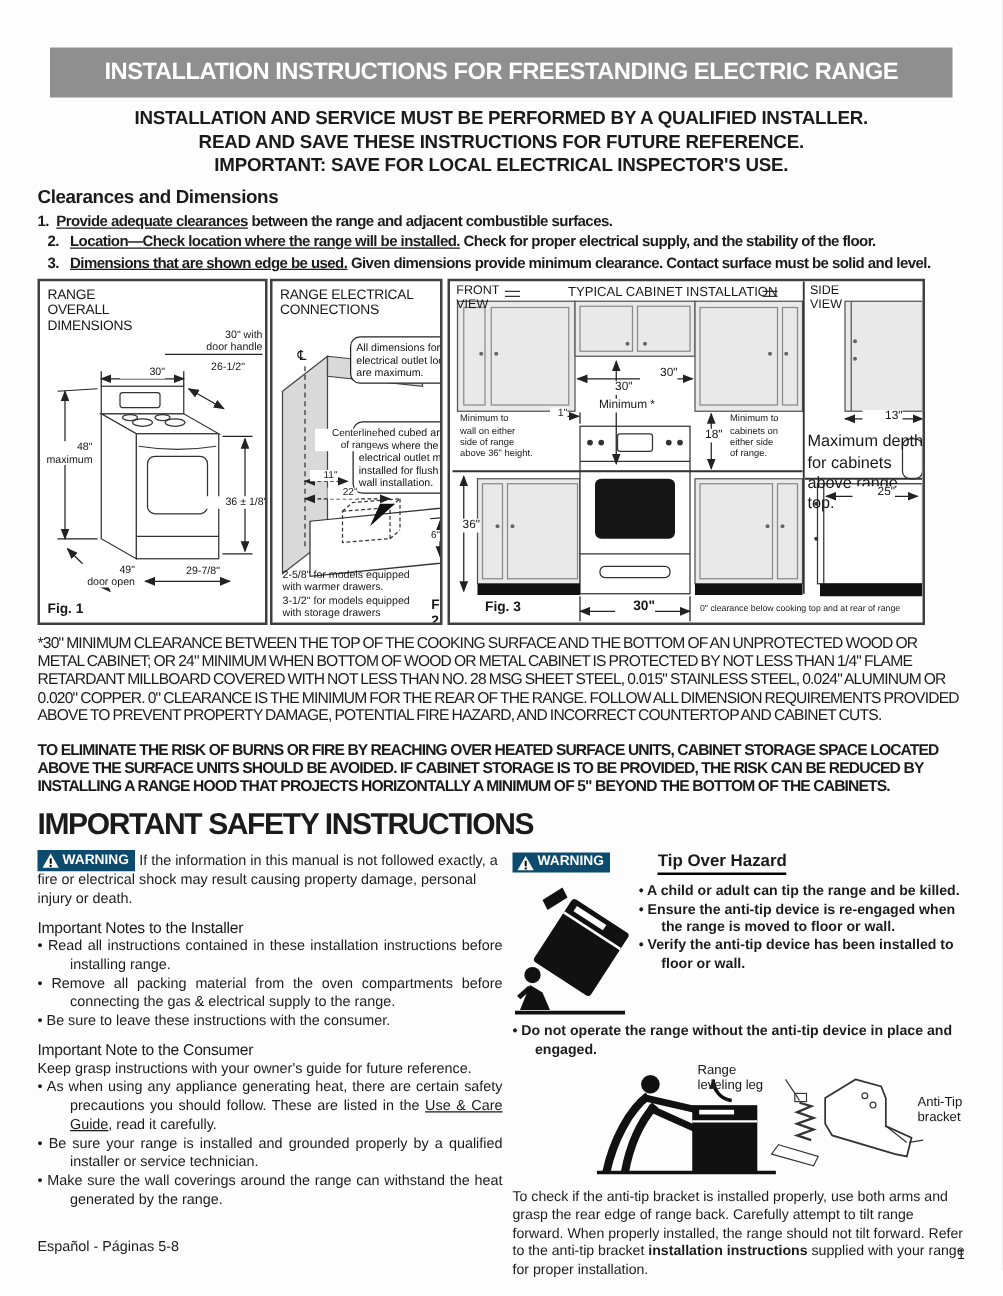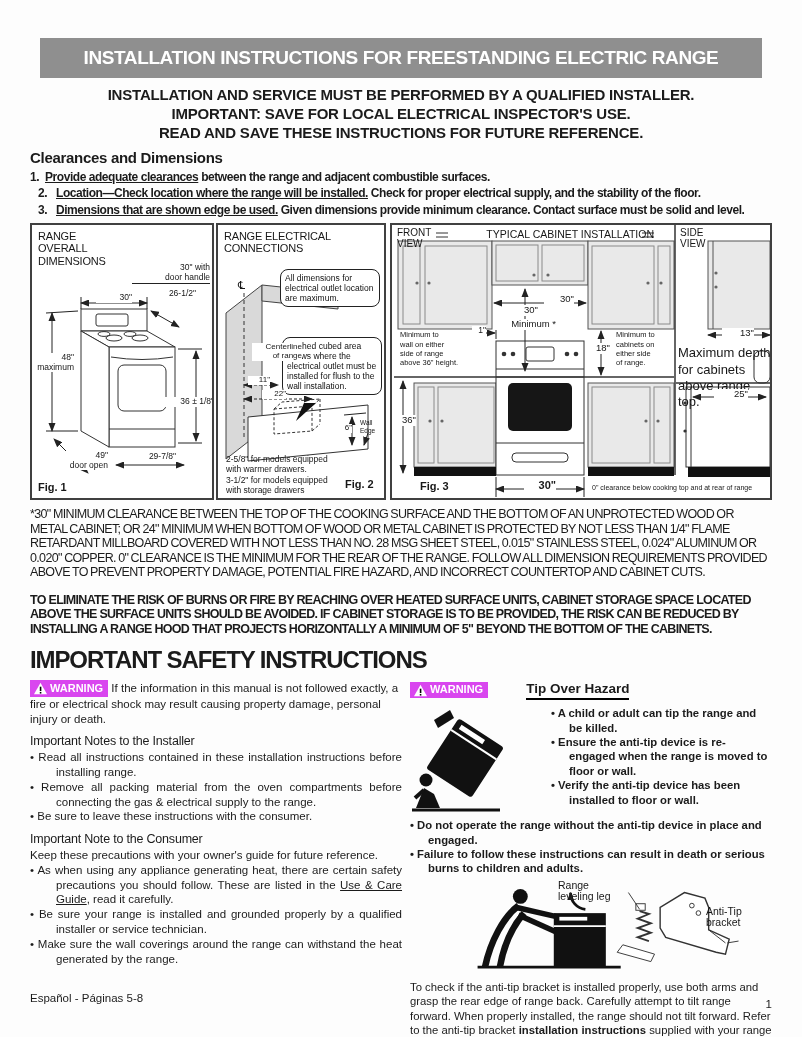--- a/index.html
+++ b/index.html
@@ -23,21 +23,21 @@
   .clist { margin-top:3px; font-size:12px; font-weight:bold; letter-spacing:-0.45px; line-height:1.38; }
   .clist .row { display:flex; }
   .clist .num { flex:0 0 15px; }
   .clist .row.ind .num { flex:0 0 26px; padding-left:8px; }
   .u { text-decoration:underline; }
 
   
   .figs { display:flex; margin-top:5px; }
   .figbox { position:relative; height:277px; border:2px solid #404040; background:#fff; overflow:hidden; }
   #fig1 { width:184px; }
-  #fig2 { width:170px; margin-left:2px; }
+  #fig2 { width:138px; margin-left:2px; }
   #fig3 { width:382px; margin-left:4px; }
   .art { position:absolute; left:0; top:0; }
   .lbl { position:absolute; color:#171717; white-space:pre-line; line-height:1.12; }
   .ctr { text-align:right; }
   .bg  { background:#fff; }
   .figcap { font-weight:bold; font-size:11px; }
   .ftitle { font-size:11px; line-height:1.1; letter-spacing:-0.2px; }
   .bubble { position:absolute; border:1.5px solid #222; border-radius:8px; background:#fff;
             font-size:8.5px; line-height:1.18; padding:3px 4px; color:#111; }
 
@@ -45,33 +45,33 @@
   .para1 { margin-top:7px; font-size:12.5px; letter-spacing:-0.65px; line-height:1.16; word-spacing:-0.5px; }
   .para2 { margin-top:13px; font-size:12.5px; font-weight:bold; letter-spacing:-0.7px; line-height:1.16; }
 
   .safety-head { margin-top:10px; font-size:24px; font-weight:bold; letter-spacing:-1.1px; }
 
   
   .cols { display:flex; margin-top:6px; }
   .colL { width:372px; font-size:11.5px; line-height:1.3; }
   .colR { width:362px; margin-left:8px; font-size:11.3px; line-height:1.27; }
 
-  .warnbadge { display:inline-flex; align-items:center; background:#d946ef; color:#fff;
+  .warnbadge { display:inline-flex; align-items:center; background:#0c4a6e; color:#fff;
                font-weight:bold; font-size:11px; padding:1px 5px 1px 3px; vertical-align:-3px; letter-spacing:0; }
   .warnbadge svg { margin-right:2px; }
 
   .subhead { font-weight:normal; font-size:12.5px; margin-top:7px; letter-spacing:-0.2px; }
   .blist li { list-style:none; padding-left:26px; text-indent:-26px; text-align:justify; }
   .blist li::before { content:"• "; }
   .tiplist li { list-style:none; padding-left:18px; text-indent:-18px; font-weight:bold; }
   .tiplist li::before { content:"• "; }
 
   .tip-head { display:flex; align-items:center; gap:38px; }
   .tip-title { font-weight:bold; font-size:13.5px; border-bottom:2px solid #000; padding-bottom:1px; }
-  .tip-row { display:flex; margin-top:6px;gap:40px; }
+  .tip-row { display:flex; margin-top:6px; }
   .tip-row svg { flex:0 0 97px; }
   .tip-row ul { margin-left:4px; }
   .fullb { margin-top:2px; }
 
   .bracket-zone { position:relative; height:98px; margin-top:4px; }
   .check-para { margin-top:2px; }
   .sm { font-size:10.5px; line-height:1.1; }
 
   .footer { position:absolute; left:30px; right:30px; top:992px; display:flex; align-items:flex-start; }
   .footer .f-l { flex:1; font-size:11.5px; }
@@ -94,22 +94,22 @@
 
 <div class="page">
  <div class="inner">
 
   <div class="bar">
     <div class="bar-title">INSTALLATION INSTRUCTIONS FOR FREESTANDING ELECTRIC RANGE</div>
   </div>
 
   <div class="notice">
     <div>INSTALLATION AND SERVICE MUST BE PERFORMED BY A QUALIFIED INSTALLER.</div>
+    <div>READ AND SAVE THESE INSTRUCTIONS FOR FUTURE REFERENCE.</div>
     <div>IMPORTANT: SAVE FOR LOCAL ELECTRICAL INSPECTOR'S USE.</div>
-    <div>READ AND SAVE THESE INSTRUCTIONS FOR FUTURE REFERENCE.</div>
   </div>
 
   <div class="sec-head">Clearances and Dimensions</div>
 
   <div class="clist">
     <div class="row">
       <span class="num">1.</span>
       <span><span class="u">Provide adequate clearances</span><span> between the range and adjacent combustible surfaces.</span></span>
     </div>
     <div class="row ind">
@@ -357,21 +357,21 @@
             </span><span> If the information in this manual is not followed exactly, a fire or electrical shock may result causing property damage, personal injury or death.</span></p>
 
       <div class="subhead">Important Notes to the Installer</div>
       <ul class="blist">
         <li>Read all instructions contained in these installation instructions before installing range.</li>
         <li>Remove all packing material from the oven compartments before connecting the gas &amp; electrical supply to the range.</li>
         <li>Be sure to leave these instructions with the consumer.</li>
       </ul>
 
       <div class="subhead">Important Note to the Consumer</div>
-      <div>Keep these precautions with your owner's guide for future reference.</div>
+      <div>Keep grasp instructions with your owner's guide for future reference.</div>
       <ul class="blist">
         <li><span>As when using any appliance generating heat, there are certain safety precautions you should follow. These are listed in the </span><span class="u">Use &amp; Care Guide</span><span>, read it carefully.</span></li>
         <li>Be sure your range is installed and grounded properly by a qualified installer or service technician.</li>
         <li>Make sure the wall coverings around the range can withstand the heat generated by the range.</li>
       </ul>
     </div>
 
     <div class="colR">
       <div class="tip-head">
         <span class="warnbadge">
@@ -400,21 +400,20 @@
         </svg>
         <ul class="tiplist">
           <li>A child or adult can tip the range and be killed.</li>
           <li>Ensure the anti-tip device is re-engaged when the range is moved to floor or wall.</li>
           <li>Verify the anti-tip device has been installed to floor or wall.</li>
         </ul>
       </div>
 
       <ul class="tiplist fullb">
         <li>Do not operate the range without the anti-tip device in place and engaged.</li>
-        <li>Failure to follow these instructions can result in death or serious burns to children and adults.</li>
       </ul>
 
       <div class="bracket-zone">
         <svg style="position:absolute;left:62px;top:2px" width="158" height="92" viewBox="0 0 170 92">
           <line x1="6" y1="88" x2="160" y2="88" stroke="#111" stroke-width="3"></line>
           <rect x="88" y="30" width="56" height="58" fill="#111"></rect>
           <line x1="88" y1="44" x2="144" y2="44" stroke="#fff" stroke-width="2"></line>
           <rect x="94" y="34" width="30" height="4" fill="#fff"></rect>
           <circle cx="52" cy="12" r="8" fill="#111"></circle>
           <path d="M14,88 C20,60 34,34 50,22" stroke="#111" stroke-width="7" fill="none"></path>
@@ -429,21 +428,21 @@
           <circle cx="99" cy="30" r="2.5" fill="none" stroke="#333"></circle>
           <line x1="110" y1="48" x2="128" y2="62" stroke="#333"></line>
           <path d="M36,28 l10,3 l-12,5 l14,5 l-14,5 l14,5 l-14,5 l12,4" fill="none" stroke="#333" stroke-width="2"></path>
           <rect x="32" y="20" width="10" height="7" fill="#fff" stroke="#333"></rect>
           <polygon points="18,64 52,74 48,82 12,72" fill="#fff" stroke="#333"></polygon>
           <line x1="24" y1="8" x2="36" y2="26" stroke="#333"></line>
           <line x1="130" y1="62" x2="142" y2="60" stroke="#333"></line>
         </svg>
         <div class="lbl sm" style="left:148px;top:0px;width:80px">Range
 leveling leg</div>
-        <div class="lbl sm" style="left:296px;top:26px;width:50px">Anti-Tip
+        <div class="lbl sm" style="left:324px;top:26px;width:50px">Anti-Tip
 bracket</div>
       </div>
 
       <p class="check-para"><span>To check if the anti-tip bracket is installed properly, use both arms and grasp the rear edge of range back. Carefully attempt to tilt range forward. When properly installed, the range should not tilt forward. Refer to the anti-tip bracket </span><b>installation instructions</b><span> supplied with your range for proper installation.</span></p>
     </div>
   </div>
  </div>
 
  <div class="footer">
    <div class="f-l">Español - Páginas 5-8</div>

